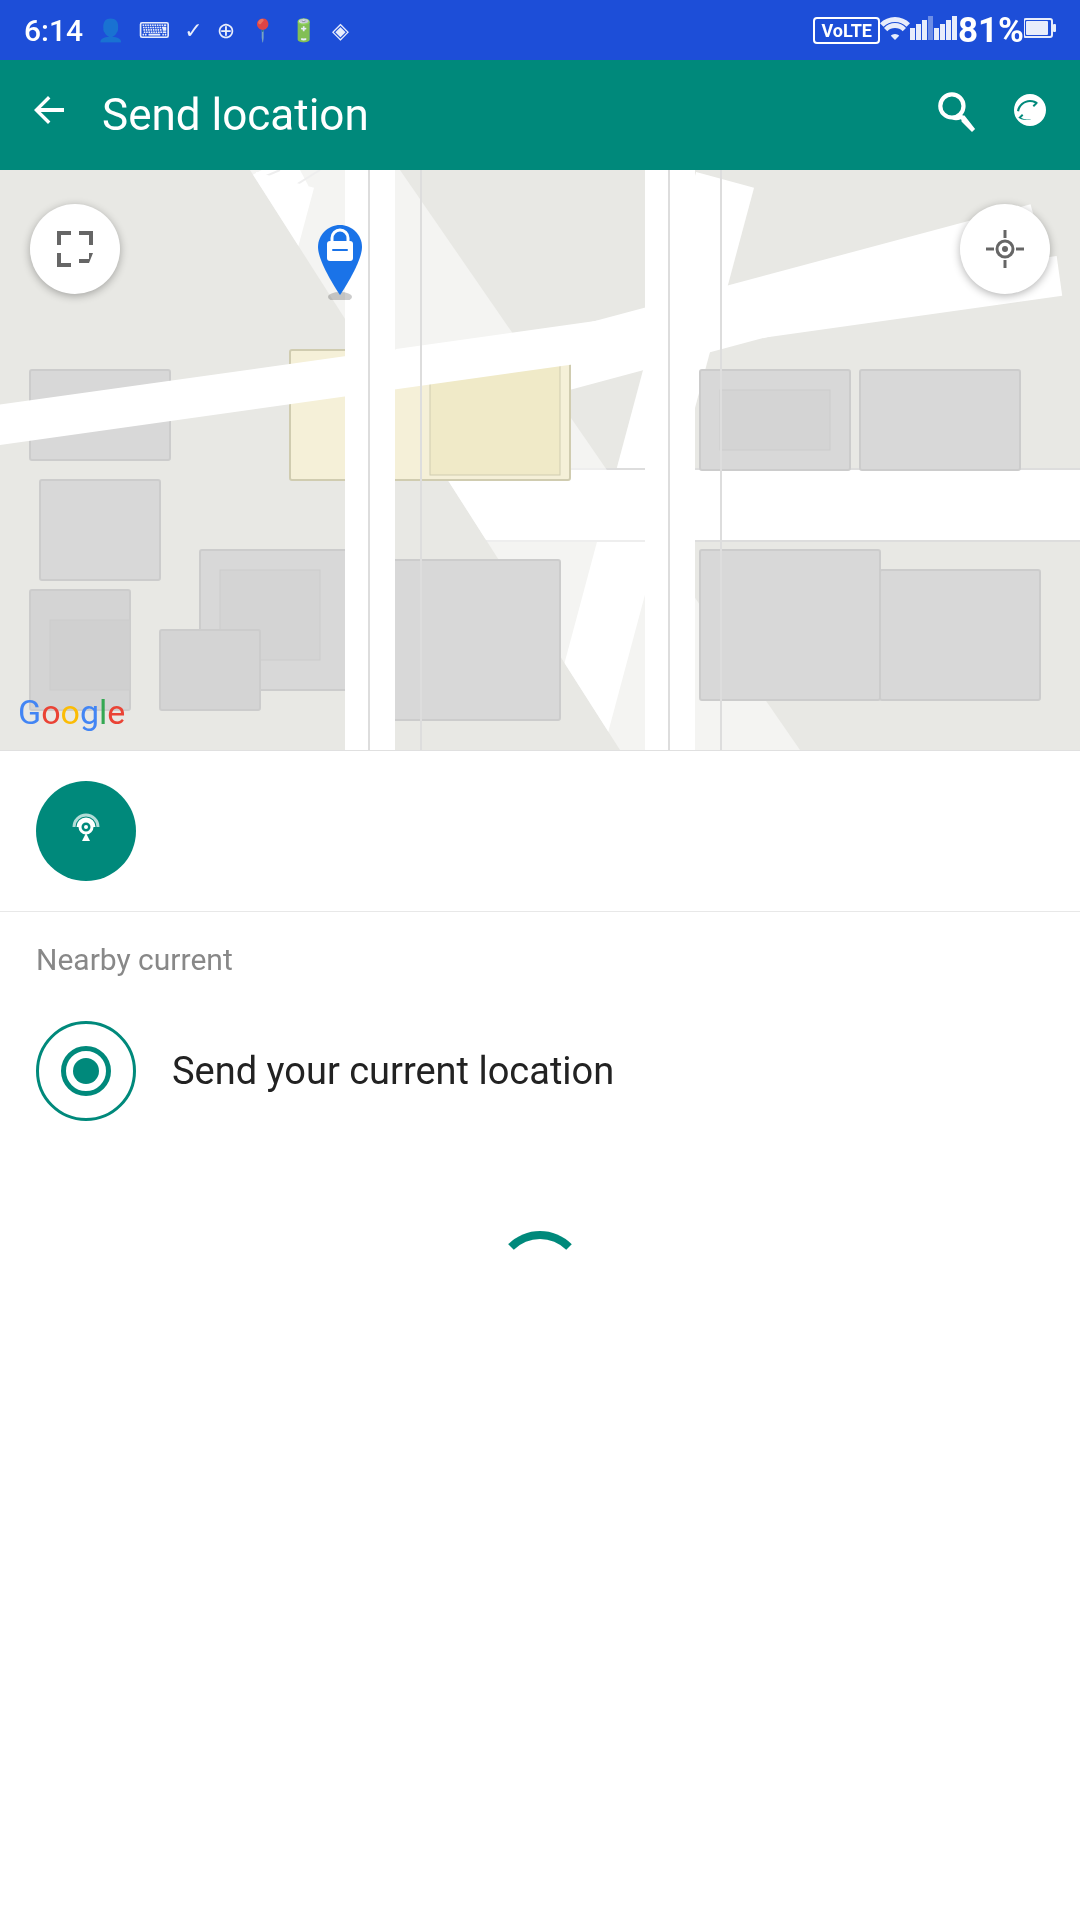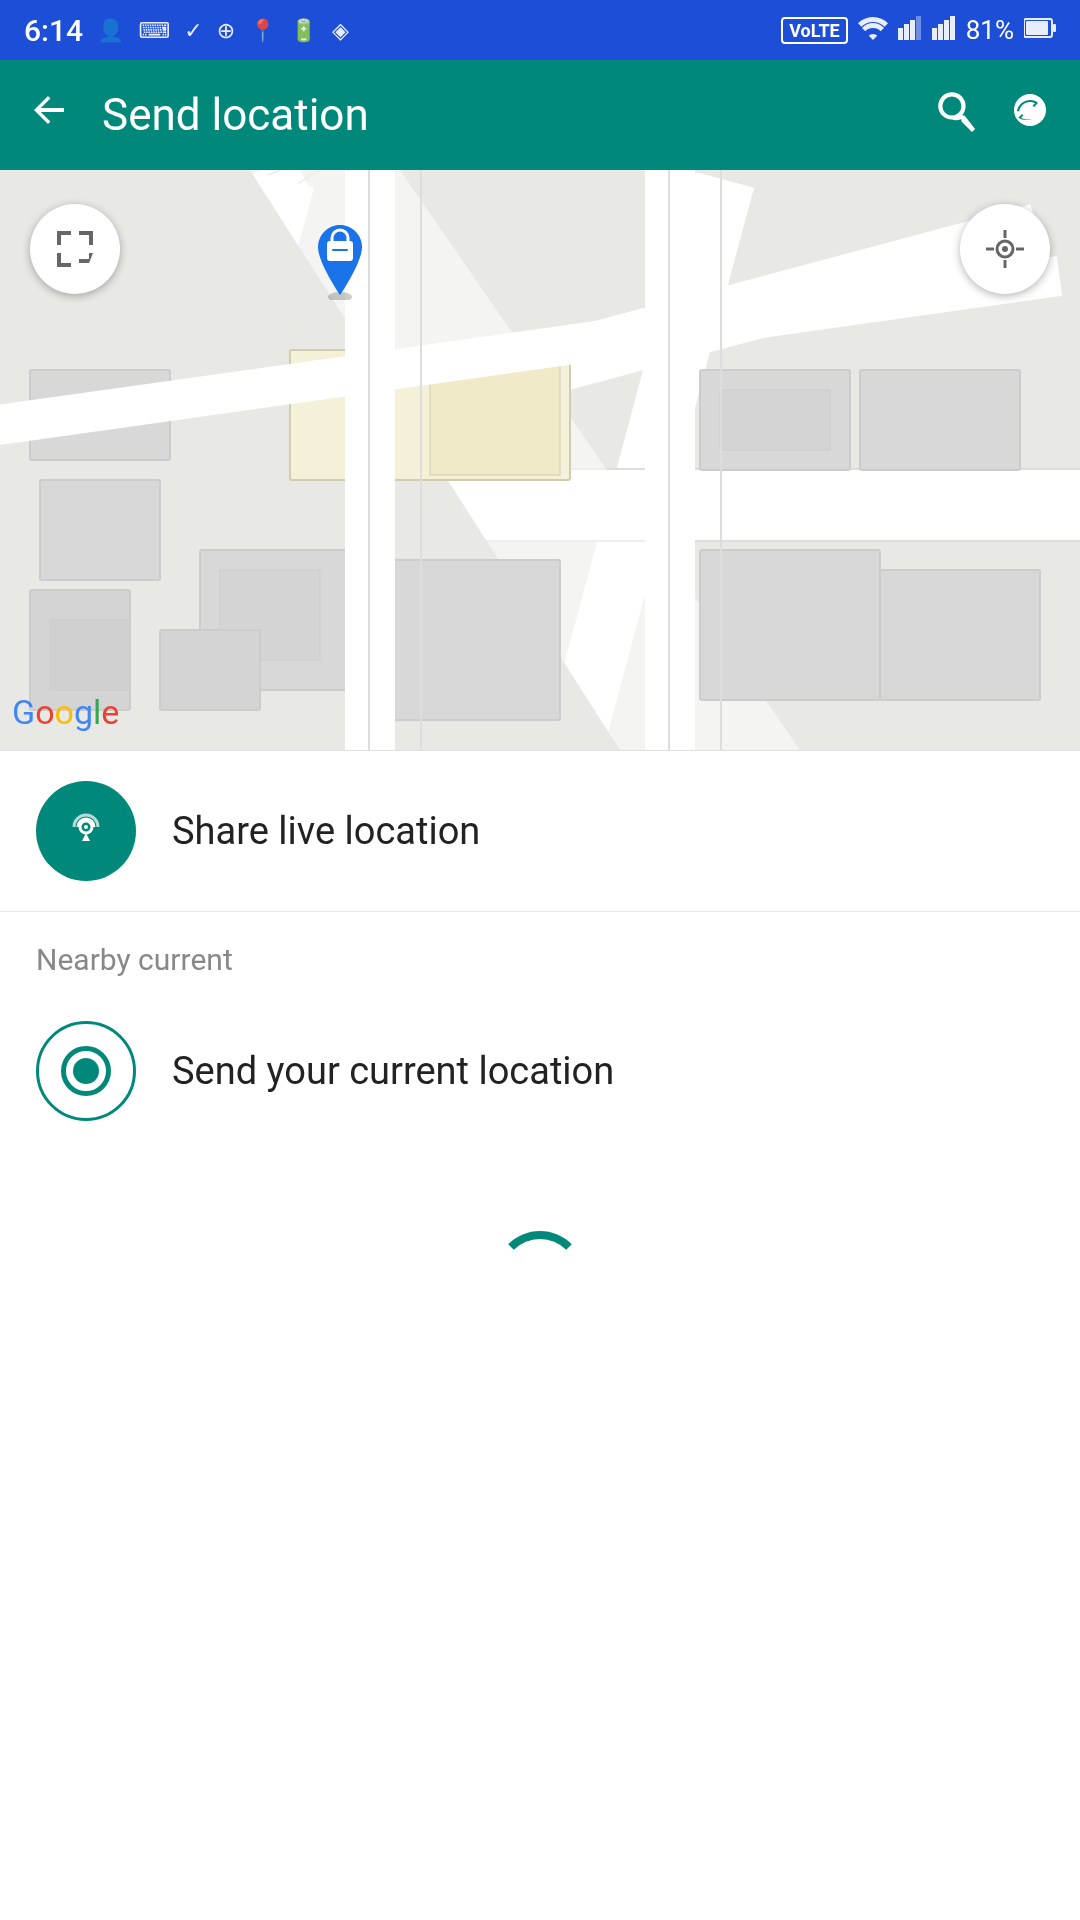--- a/index.html
+++ b/index.html
@@ -29,21 +29,20 @@
 
     .status-left {
       display: flex;
       align-items: center;
       gap: 14px;
     }
 
     .status-right {
       display: flex;
       align-items: center;
-      gap: 10px;
       font-size: 24px;
     }
 
     .status-time {
       font-size: 30px;
       font-weight: 500;
     }
 
     
     .status-icon {
@@ -132,21 +131,21 @@
       align-items: center;
       justify-content: center;
       box-shadow: 0 2px 8px rgba(0,0,0,0.3);
       cursor: pointer;
     }
 
     
     .google-branding {
       position: absolute;
       bottom: 18px;
-      left: 12px;
+      left: 18px;
       font-size: 30px;
       font-weight: 400;
       letter-spacing: 0px;
     }
 
     .g-blue { color: #4285F4; }
     .g-red { color: #EA4335; }
     .g-yellow { color: #FBBC05; }
     .g-green { color: #34A853; }
 
@@ -297,21 +296,21 @@
       </svg>
     </span>
     <span class="status-icon">
       <svg width="24" height="24" viewBox="0 0 24 24" fill="white">
         <rect x="0" y="12" width="5" height="12"></rect>
         <rect x="6" y="8" width="5" height="16"></rect>
         <rect x="12" y="4" width="5" height="20"></rect>
         <rect x="18" y="0" width="5" height="24"></rect>
       </svg>
     </span>
-    <span style="font-size:26px;font-weight:400;">81%</span>
+    <span style="font-size:35px;font-weight:700;">81%</span>
     <span class="status-icon">
       <svg width="32" height="24" viewBox="0 0 32 24" fill="white">
         <rect x="0" y="3" width="28" height="18" rx="2" stroke="white" stroke-width="2" fill="none"></rect>
         <rect x="29" y="8" width="3" height="8" rx="1" fill="white"></rect>
         <rect x="2" y="5" width="22" height="14" rx="1" fill="white"></rect>
       </svg>
     </span>
   </div>
 </div>
 
@@ -429,21 +428,20 @@
     <div class="list-item-icon-circle">
       <svg width="52" height="52" viewBox="0 0 52 52" fill="white">
 
         <circle cx="26" cy="22" r="6" fill="none" stroke="white" stroke-width="3"></circle>
         <circle cx="26" cy="22" r="2" fill="white"></circle>
         <path d="M14 22c0-6.6 5.4-12 12-12s12 5.4 12 12" fill="none" stroke="white" stroke-width="3" opacity="0.7"></path>
         <path d="M18 22c0-4.4 3.6-8 8-8s8 3.6 8 8" fill="none" stroke="white" stroke-width="3"></path>
         <path d="M26 28l4 8H22z" fill="white"></path>
       </svg>
     </div>
-    <span class="list-item-text">Share live location</span>
   </div>
 
   <div class="section-header">Nearby current</div>
 
   <div class="current-location-item">
     <div class="radio-circle">
       <div class="radio-inner">
         <div class="radio-dot"></div>
       </div>
     </div>

